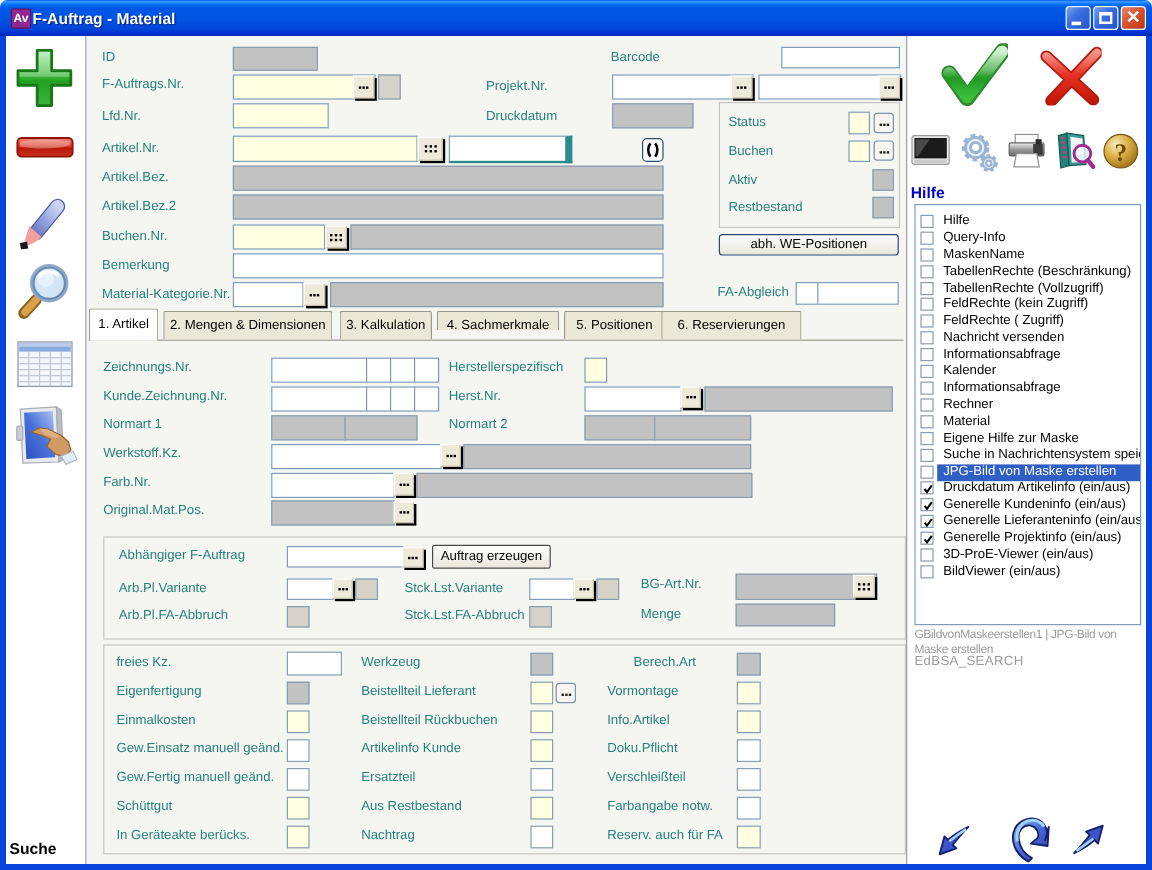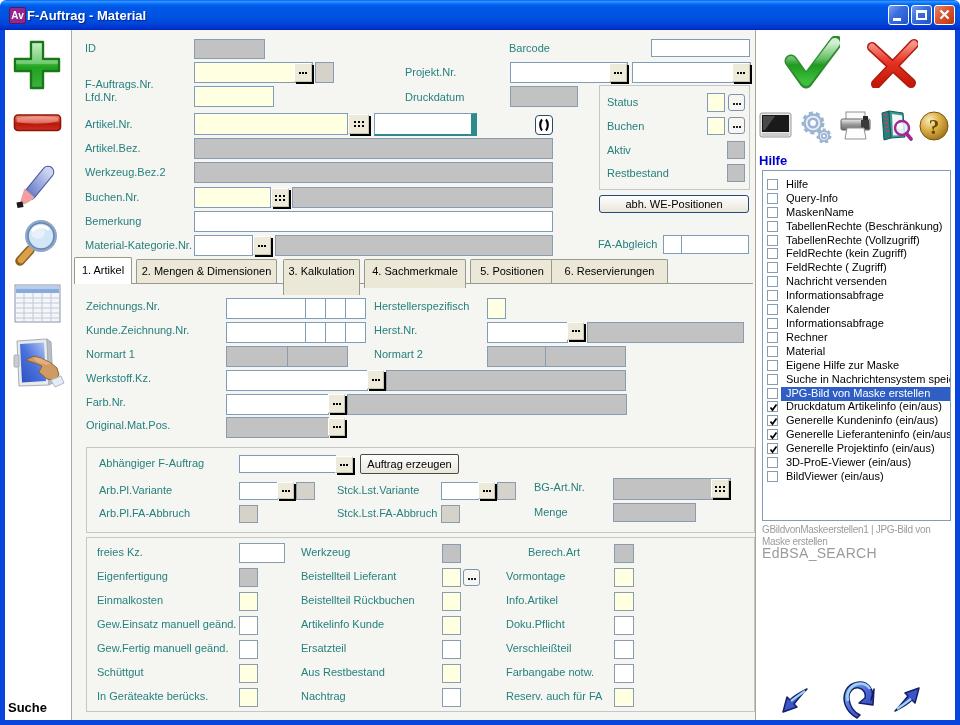--- a/index.html
+++ b/index.html
@@ -125,21 +125,21 @@
 <path d="M7 9 L31 7.5 L33 46 L9 47.5 Z" fill="url(#gmo)"></path>
 <rect x="1" y="20" width="5" height="12" rx="1" fill="#c8ccd4" stroke="#a8acb4"></rect>
 <path d="M13 25 L20 21.5 L27 22.5 L38 28 L44 33 L46 40 L42 45 L34 44 L26 37 L29 31 L22 28 Z" fill="#cf9a64" stroke="#96602a" stroke-width="1"></path>
 <path d="M20 22 L27 23 L38 28.5 L33 30 L24 27 Z" fill="#e0b084"></path>
 <path d="M38 45 L48 41 L51 48 L42 52 Z" fill="#e4ecf6" stroke="#b0b8c4"></path>
 </svg>
 <div class="lbl" style="left:85px;top:42px">ID</div>
 <div class="f fg" style="left:194px;top:39px;width:71px;height:20px"></div>
 <div class="lbl" style="left:509px;top:42px">Barcode</div>
 <div class="f" style="left:651px;top:39px;width:99px;height:18px"></div>
-<div class="lbl" style="left:85px;top:78px">F-Auftrags.Nr.</div>
+<div class="lbl" style="left:85px;top:64px">F-Auftrags.Nr.</div>
 <div class="f fy" style="left:194px;top:62px;width:119px;height:21px"></div>
 <div class="btn3" style="left:294px;top:63px;width:18px;height:19px"></div>
 <div class="f fgs" style="left:315px;top:62px;width:19px;height:21px"></div>
 <div class="lbl" style="left:405px;top:66px">Projekt.Nr.</div>
 <div class="f" style="left:510px;top:62px;width:118px;height:21px"></div>
 <div class="btn3" style="left:609px;top:63px;width:18px;height:19px"></div>
 <div class="f" style="left:632px;top:62px;width:119px;height:21px"></div>
 <div class="btn3" style="left:732px;top:63px;width:18px;height:19px"></div>
 <div class="lbl" style="left:85px;top:91px">Lfd.Nr.</div>
 <div class="f fy" style="left:194px;top:86px;width:80px;height:21px"></div>
@@ -147,21 +147,21 @@
 <div class="f fg" style="left:510px;top:86px;width:68px;height:21px"></div>
 <div class="lbl" style="left:85px;top:118px">Artikel.Nr.</div>
 <div class="f fy" style="left:194px;top:113px;width:154px;height:22px"></div>
 <div class="btn6" style="left:348px;top:114px;width:21px;height:20px"></div>
 <div class="f" style="left:374px;top:113px;width:103px;height:23px;border-right:6px solid #2e8b8b;border-bottom:2px solid #2e8b8b"></div>
 <div class="f" style="left:535px;top:115px;width:18px;height:20px;border-color:#2a4a6a;border-radius:4px"><svg width="16" height="18">
       <path d="M6 3.5 C3.6 6.5 3.6 11.5 6 14.5 M10 3.5 C12.4 6.5 12.4 11.5 10 14.5" stroke="#000" stroke-width="2.1" fill="none"></path>
     </svg></div>
 <div class="lbl" style="left:85px;top:142px">Artikel.Bez.</div>
 <div class="f fg" style="left:194px;top:138px;width:359px;height:21px"></div>
-<div class="lbl" style="left:85px;top:166px">Werkzeug.Bez.2</div>
+<div class="lbl" style="left:85px;top:166px">Artikel.Bez.2</div>
 <div class="f fg" style="left:194px;top:162px;width:359px;height:21px"></div>
 <div class="lbl" style="left:85px;top:191px">Buchen.Nr.</div>
 <div class="f fy" style="left:194px;top:187px;width:77px;height:21px"></div>
 <div class="btn6" style="left:271px;top:188px;width:18px;height:19px"></div>
 <div class="f fg" style="left:292px;top:187px;width:261px;height:21px"></div>
 <div class="lbl" style="left:85px;top:215px">Bemerkung</div>
 <div class="f" style="left:194px;top:211px;width:359px;height:21px"></div>
 <div class="lbl" style="left:85px;top:239px">Material-Kategorie.Nr.</div>
 <div class="f" style="left:194px;top:235px;width:59px;height:21px"></div>
 <div class="btn3" style="left:253px;top:236px;width:18px;height:19px"></div>
@@ -178,22 +178,22 @@
  <div class="lbl" style="left:7px;top:81px">Restbestand</div>
  <div class="f fg" style="left:127px;top:78px;width:18px;height:18px"></div>
 </div>
 <div class="xbtn" style="left:599px;top:195px;width:150px;height:18px;line-height:16px">abh. WE-Positionen</div>
 <div class="lbl" style="left:598px;top:238px">FA-Abgleich</div>
 <div class="f" style="left:663px;top:235px;width:19px;height:19px"></div>
 <div class="f" style="left:681px;top:235px;width:68px;height:19px"></div>
 <div style="position:absolute;left:74px;top:283px;width:679px;height:1px;background:#9a9a8a"></div>
 <div class="tab" style="left:74px;top:257px;width:58px;height:27px;background:#fff;line-height:25px">1. Artikel</div>
 <div class="tab" style="left:136px;top:259px;width:141px;height:24px;line-height:23px">2. Mengen &amp; Dimensionen</div>
-<div class="tab" style="left:283px;top:259px;width:77px;height:36px;line-height:23px">3. Kalkulation</div>
-<div class="tab" style="left:364px;top:259px;width:102px;height:29px;line-height:23px">4. Sachmerkmale</div>
+<div class="tab" style="left:283px;top:259px;width:77px;height:24px;line-height:23px">3. Kalkulation</div>
+<div class="tab" style="left:364px;top:259px;width:102px;height:16px;line-height:23px">4. Sachmerkmale</div>
 <div class="tab" style="left:470px;top:259px;width:84px;height:24px;line-height:23px">5. Positionen</div>
 <div class="tab" style="left:551px;top:259px;width:117px;height:24px;line-height:23px">6. Reservierungen</div>
 <div class="lbl" style="left:86px;top:300px">Zeichnungs.Nr.</div>
 <div class="f" style="left:226px;top:298px;width:80px;height:21px"></div>
 <div class="f" style="left:305px;top:298px;width:21px;height:21px"></div>
 <div class="f" style="left:325px;top:298px;width:21px;height:21px"></div>
 <div class="f" style="left:345px;top:298px;width:21px;height:21px"></div>
 <div class="lbl" style="left:374px;top:300px">Herstellerspezifisch</div>
 <div class="f fy" style="left:487px;top:298px;width:19px;height:21px"></div>
 <div class="lbl" style="left:86px;top:324px">Kunde.Zeichnung.Nr.</div>
@@ -471,21 +471,21 @@
       <span style="position:absolute;left:4px;top:1px;width:11px;height:11px;border:1px solid #8a9cb0;background:#fff"></span>
       <span style="position:absolute;left:23px;top:0px">3D-ProE-Viewer (ein/aus)</span>
     </div>
 <div style="position:absolute;left:0;top:299px;width:189px;height:14px;white-space:nowrap">
       <span style="position:absolute;left:4px;top:1px;width:11px;height:11px;border:1px solid #8a9cb0;background:#fff"></span>
       <span style="position:absolute;left:23px;top:0px">BildViewer (ein/aus)</span>
     </div>
 </div>
 <div style="position:absolute;left:762px;top:524px;width:193px;color:#9b9b9b;font-size:10px;letter-spacing:-0.3px;white-space:nowrap;overflow:hidden">GBildvonMaskeerstellen1 | JPG-Bild von</div>
 <div style="position:absolute;left:762px;top:536px;width:193px;height:10px;overflow:hidden;color:#9b9b9b;font-size:10px;letter-spacing:-0.3px;white-space:nowrap">Maske erstellen</div>
-<div style="position:absolute;left:762px;top:545px;width:193px;color:#9b9b9b;font-size:14px;letter-spacing:0.3px;white-space:nowrap">EdBSA_SEARCH</div>
+<div style="position:absolute;left:762px;top:545px;width:193px;color:#9b9b9b;font-size:11px;letter-spacing:0.3px;white-space:nowrap">EdBSA_SEARCH</div>
 <svg style="position:absolute;left:782px;top:687px" width="27" height="27" viewBox="0 0 27 27">
 <path d="M25 2 C17 6 12 9 8 13 L5 10 L1 25 L15 20 L12 17 C16 12 20 7 25 2 Z" fill="#3b55c8" stroke="#131f66" stroke-width="1.5" stroke-linejoin="round"></path>
 <path d="M23 4 C17 8 13 11 9 14" fill="none" stroke="#9fd2f6" stroke-width="2.2"></path>
 </svg>
 <svg style="position:absolute;left:840px;top:679px" width="35" height="40" viewBox="0 0 35 40">
 <defs>
       <linearGradient id="gca" x1="0" y1="0" x2="1" y2="1">
         <stop offset="0" stop-color="#8fc6f2"></stop>
         <stop offset="0.5" stop-color="#4a66d8"></stop>
         <stop offset="1" stop-color="#27379e"></stop>

